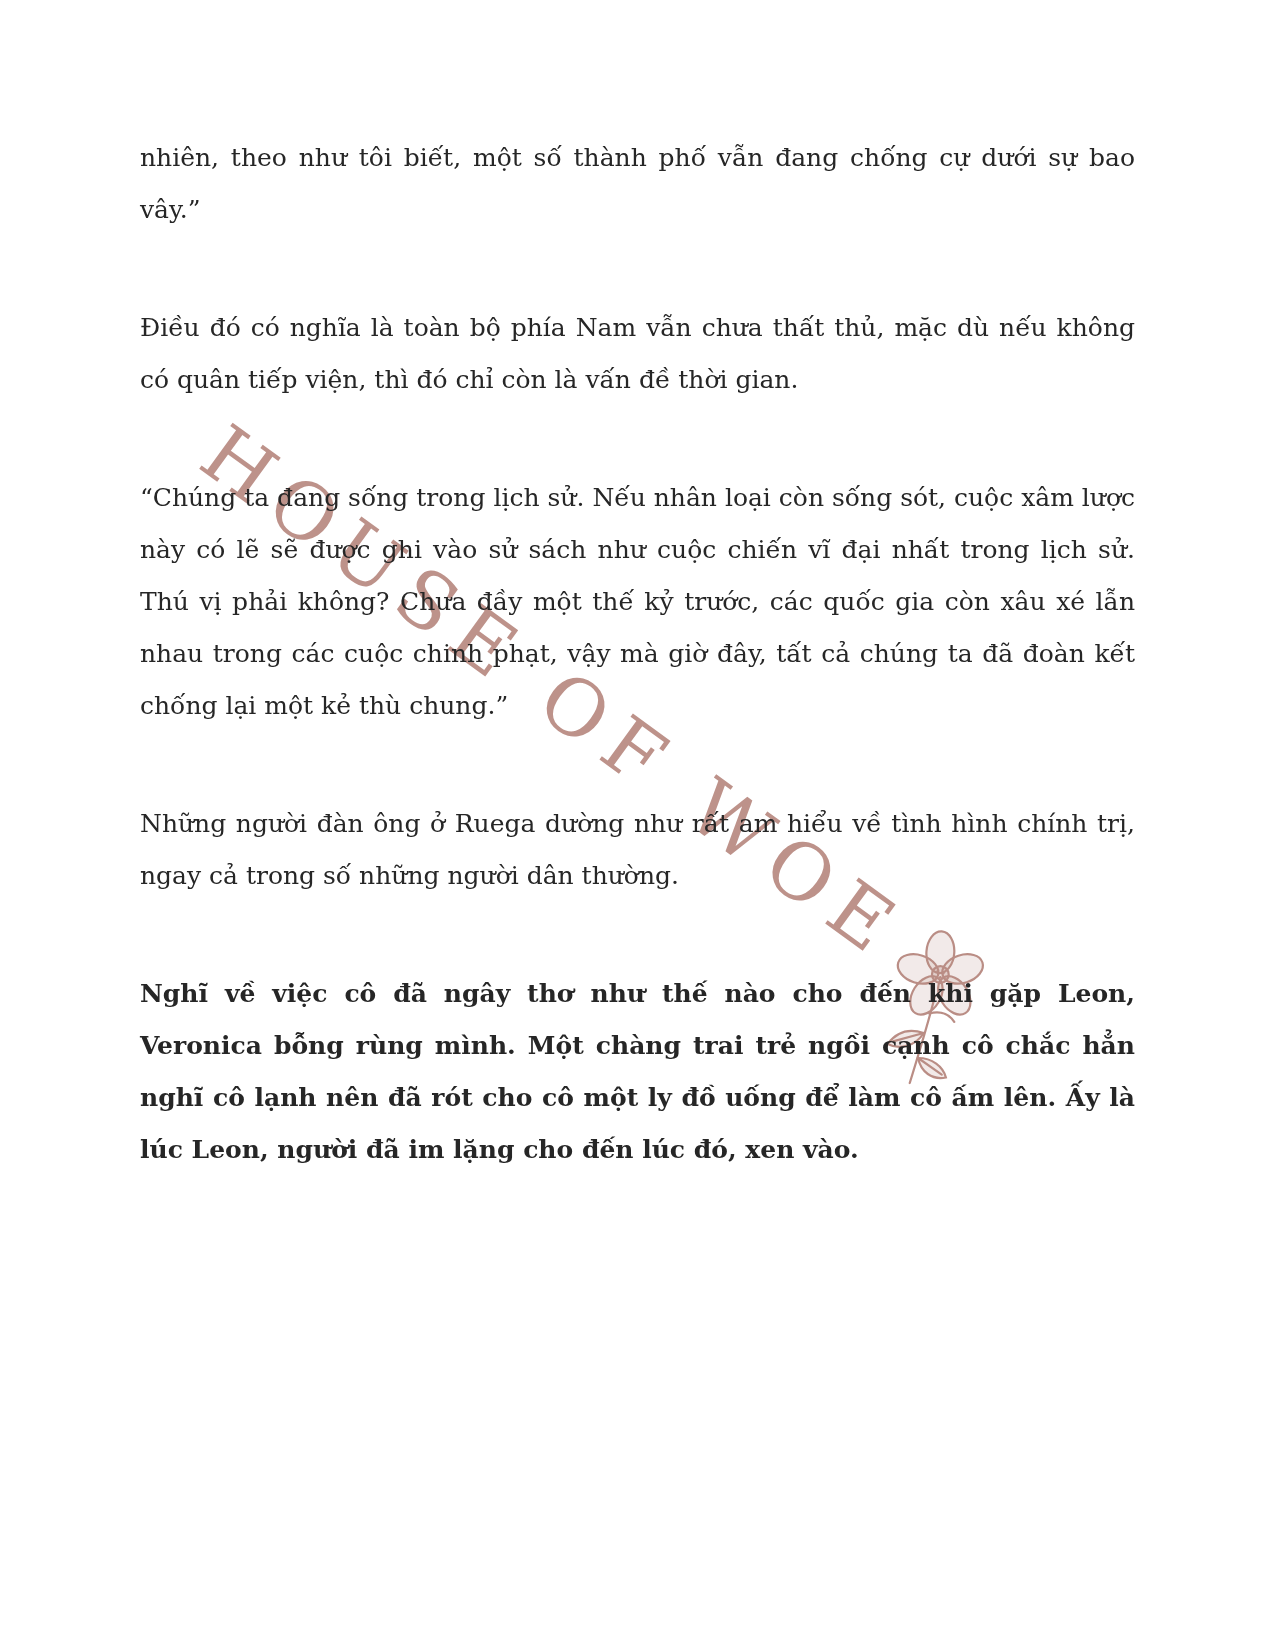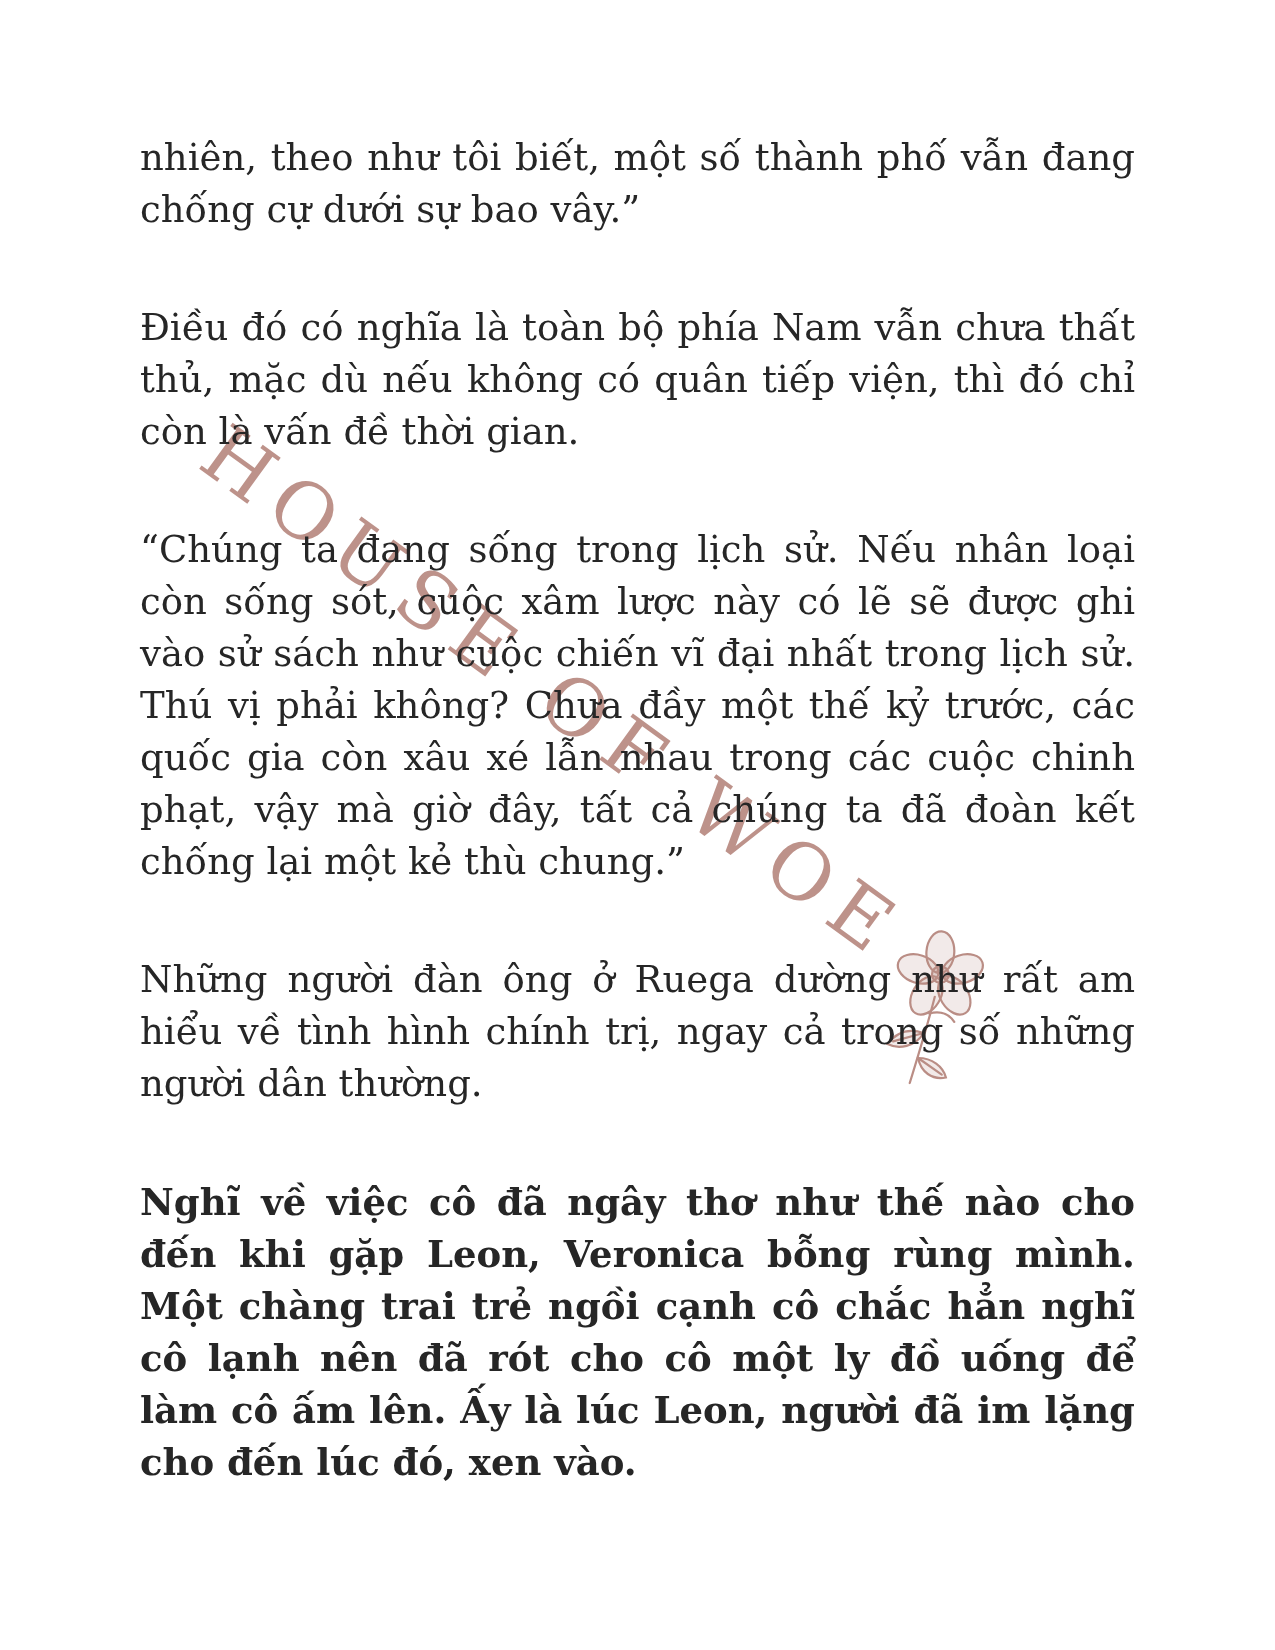--- a/index.html
+++ b/index.html
@@ -38,21 +38,21 @@
     z-index: 1;
     opacity: 0.85;
   }
   .content {
     position: absolute;
     left: 140px;
     top: 132px;
     width: 995px;
     z-index: 2;
     color: #262626;
-    font-size: 37px;
+    font-size: 25px;
     line-height: 52px;
     text-align: justify;
   }
   .content p {
     margin: 0 0 66px 0;
     padding: 0;
   }
   .content p:last-child {
     margin-bottom: 0;
     font-weight: bold;

